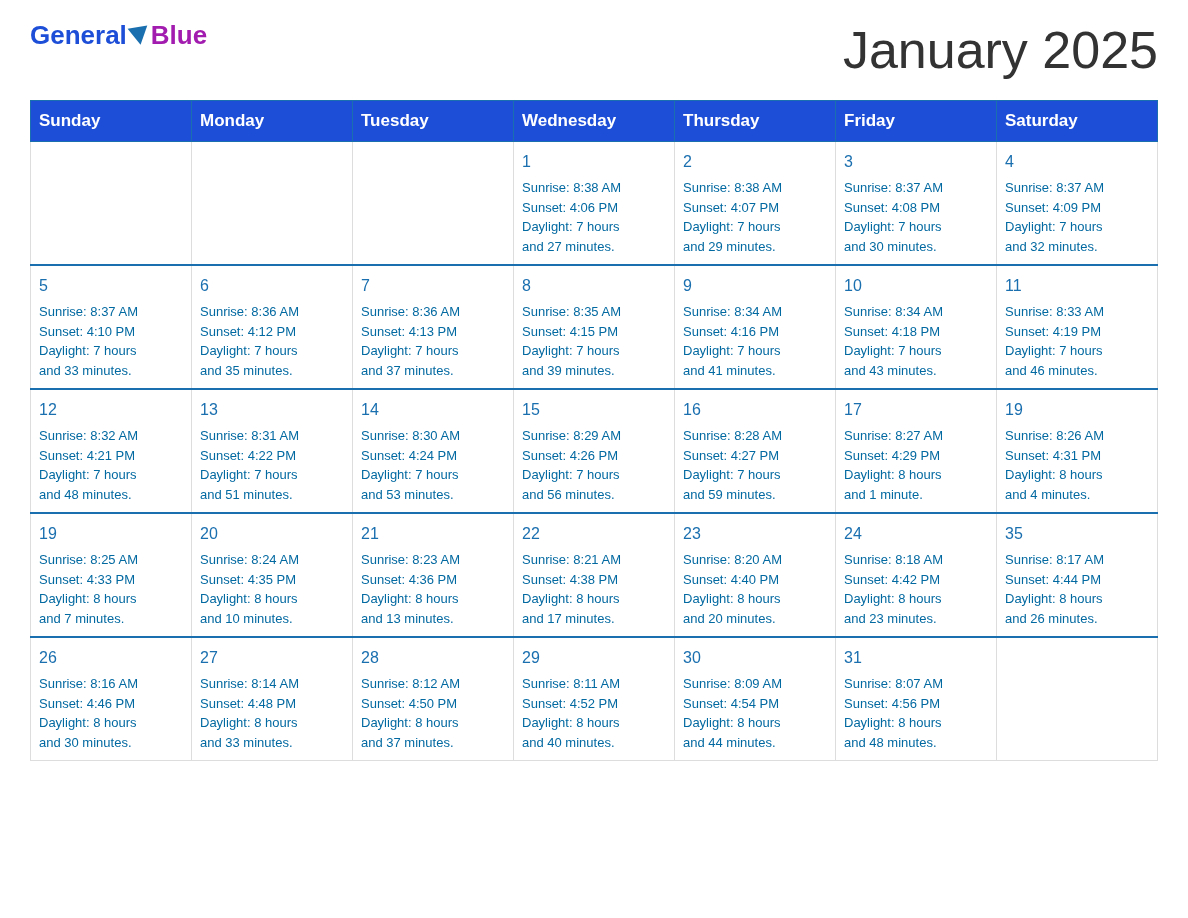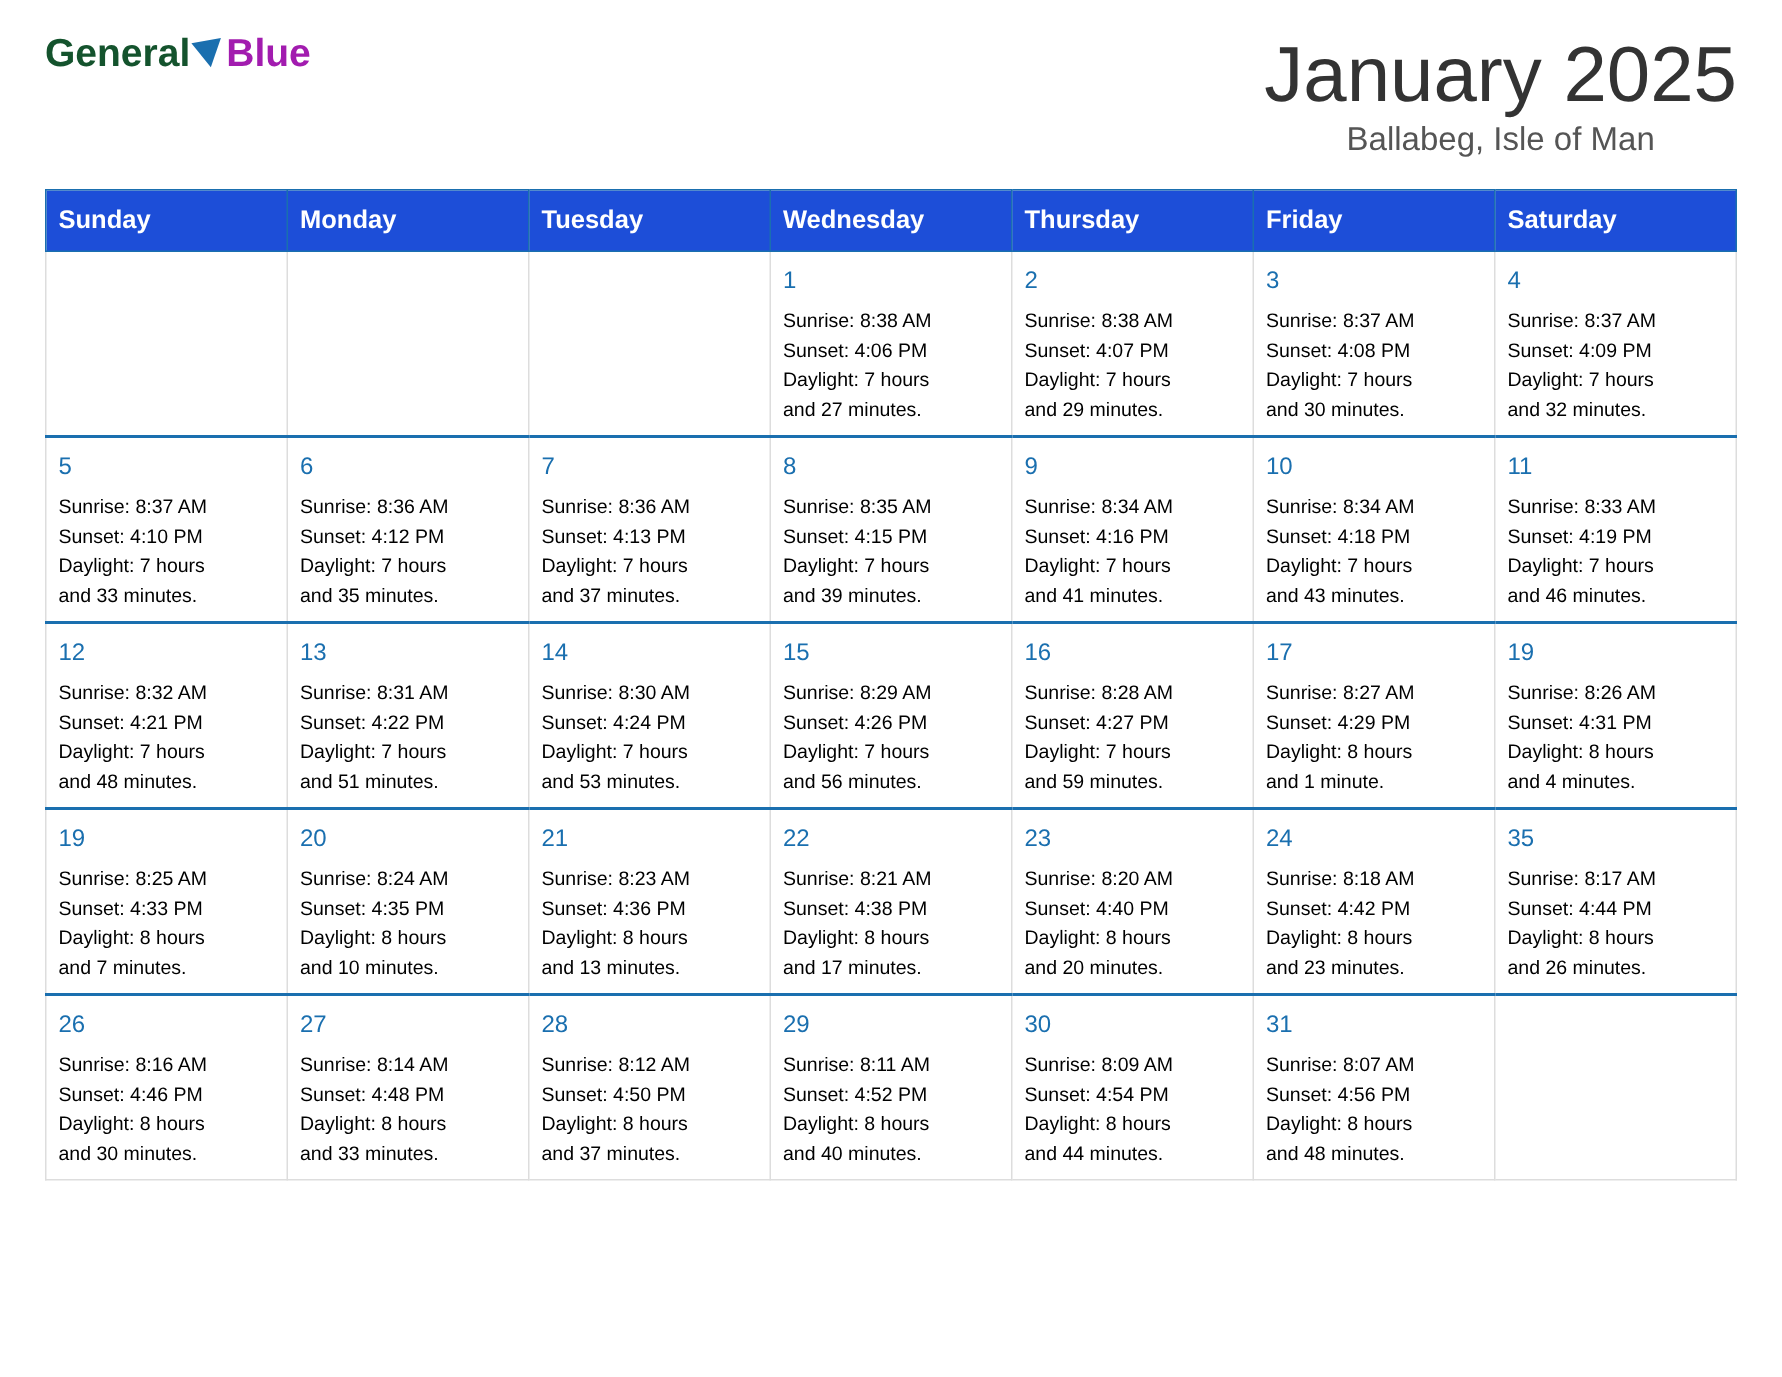--- a/index.html
+++ b/index.html
@@ -22,21 +22,21 @@
       flex-direction: column;
       align-items: flex-start;
     }
     .logo-text {
       display: flex;
       align-items: center;
       font-size: 26px;
       font-weight: bold;
       color: #333;
     }
-    .logo-general { color: #14532d; }
+    .logo-general { color: #1d4ed8; }
     .logo-blue { color: #a21caf; }
     .logo-triangle {
       width: 0; height: 0;
       border-left: 10px solid transparent;
       border-right: 10px solid transparent;
       border-top: 18px solid #1a6faf;
       margin: 0 2px;
       transform: rotate(-10deg);
     }
     .title-section {
@@ -77,21 +77,21 @@
       border-bottom: 1px solid #ddd;
     }
     .day-number {
       font-size: 16px;
       color: #1a6faf;
       font-weight: normal;
       display: block;
       margin-bottom: 4px;
     }
     .day-info {
-      color: #000000;
+      color: #0369a1;
       font-size: 13px;
     }
     .empty-cell {
       background: #fff;
     }
     .row-divider td {
       border-top: 2px solid #1a6faf;
     }
   </style>
 </head>
@@ -100,21 +100,20 @@
 <div class="header">
   <div class="logo">
     <div class="logo-text">
       <span class="logo-general">General</span>
       <div class="logo-triangle"></div>
       <span class="logo-blue">Blue</span>
     </div>
   </div>
   <div class="title-section">
     <div class="month-title">January 2025</div>
-    <div class="location">Ballabeg, Isle of Man</div>
   </div>
 </div>
 
 <table class="calendar">
   <thead>
     <tr>
     <th>Sunday</th>
         <th>Monday</th>
         <th>Tuesday</th>
         <th>Wednesday</th>

